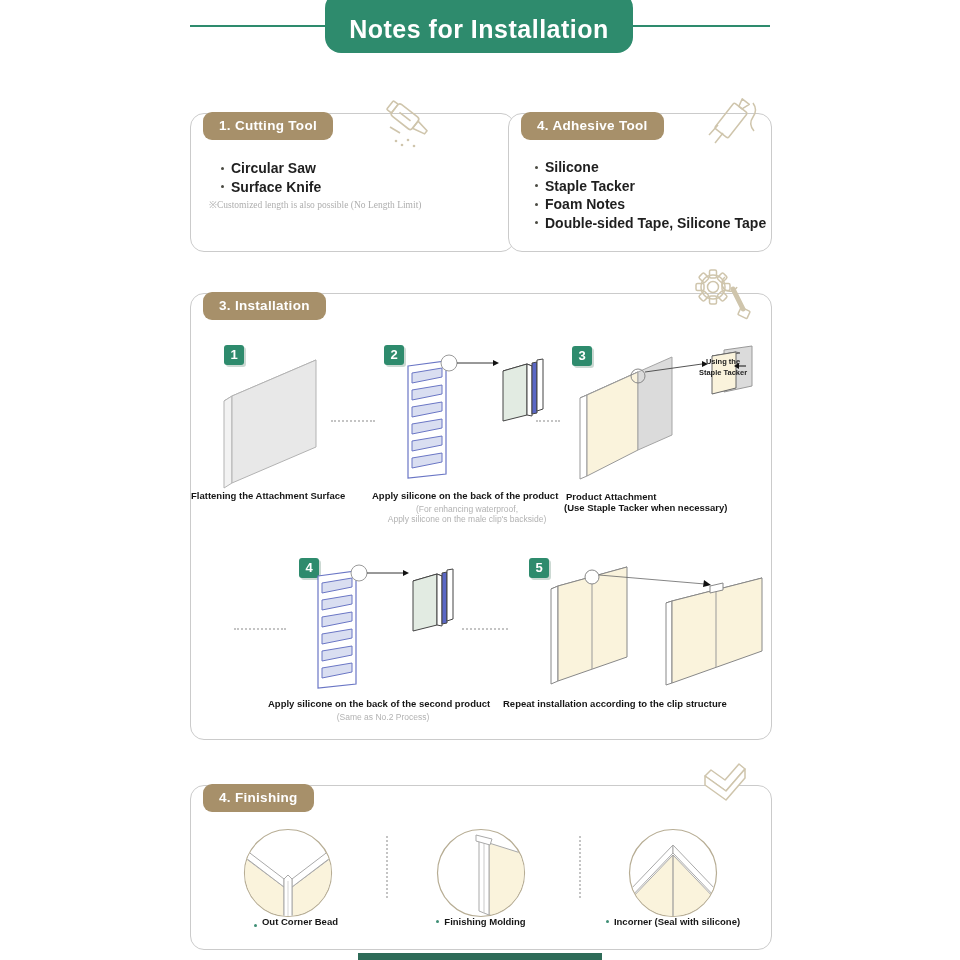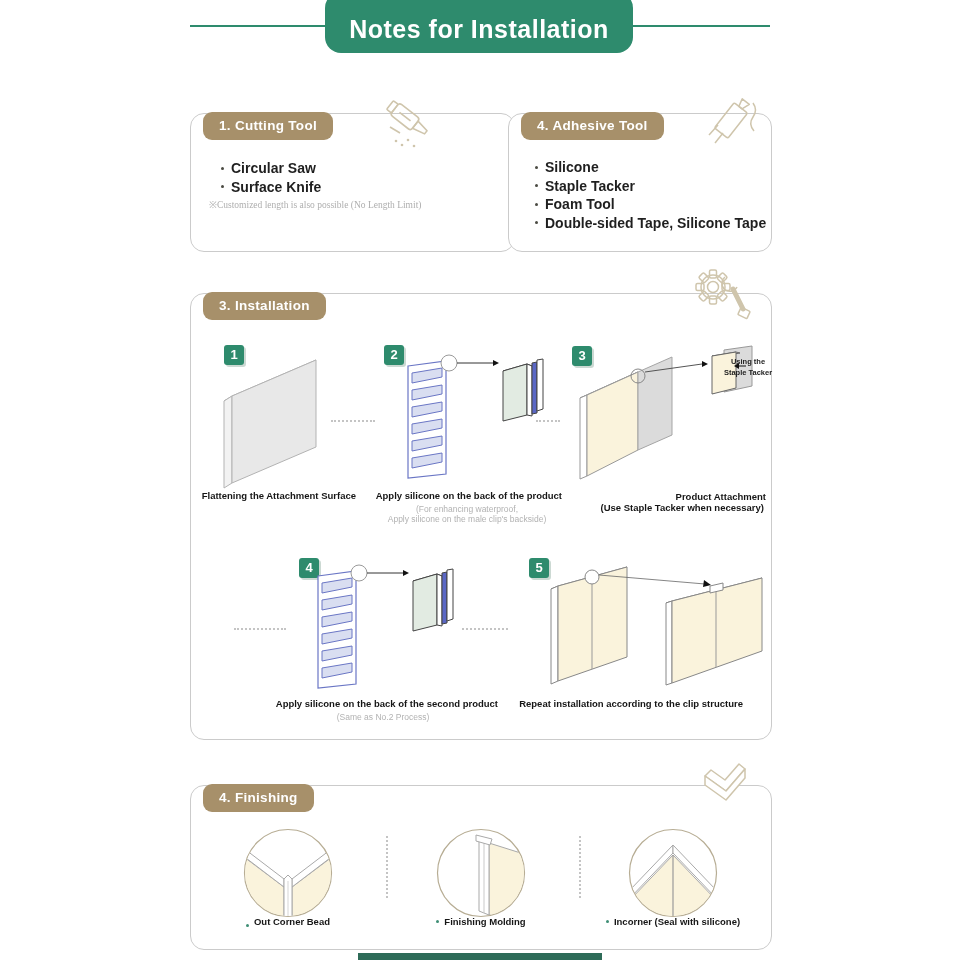--- a/index.html
+++ b/index.html
@@ -27,21 +27,21 @@
   .dot { display:inline-block; width:3px; height:3px; border-radius:50%; background:#4a4a42; margin-right:7px; flex:0 0 auto; }
   .note { position:absolute; font-size:9.5px; color:#aeaeae; white-space:nowrap;font-family:Liberation Serif, serif; }
   .icon { position:absolute; }
   
   .badge-num {
     position:absolute; width:20px; height:20px; background:#2E8B6D; color:#fff;
     font-size:13px; font-weight:bold; text-align:center; line-height:20px;
     border-radius:3px; box-shadow:2px 2px 0 rgba(110,145,130,0.35);
   }
   .ill { position:absolute; }
-  .caption  { position:absolute; font-size:9.5px; font-weight:bold; color:#161616; text-align:right; line-height:11.5px; }
+  .caption  { position:absolute; font-size:9.5px; font-weight:bold; color:#161616; text-align:left; line-height:11.5px; }
   .subcap   { position:absolute; font-size:8.5px; color:#b2b2b2; text-align:center; line-height:10.5px; white-space:nowrap; }
   .anno     { position:absolute; font-size:7.5px; font-weight:bold; color:#222; line-height:11px; text-align:center; }
   .dotline  { position:absolute; border-top:2px dotted #c4c4c4; height:0; }
   .vdotline { position:absolute; border-left:2px dotted #c4c4c4; width:0; }
   
   .fin-cap { position:absolute; display:flex; align-items:center; justify-content:center; font-size:9.5px; font-weight:bold; color:#161616; white-space:nowrap; }
   .fin-dot { width:3px; height:3px; border-radius:50%; background:#3E8E75; margin-right:5px; flex:0 0 auto; }
   .bottom-bar { position:absolute; left:358px; top:953px; width:244px; height:7px; background:#2E6B58; }
 </style>
 </head>
@@ -103,21 +103,21 @@
       <li>
           <span class="dot"></span>
           <span>Silicone</span>
         </li>
       <li>
           <span class="dot"></span>
           <span>Staple Tacker</span>
         </li>
       <li>
           <span class="dot"></span>
-          <span>Foam Tool</span>
+          <span>Foam Notes</span>
         </li>
       <li>
           <span class="dot"></span>
           <span>Double-sided Tape, Silicone Tape</span>
         </li>
     </ul>
   </section>
 
   <section class="box" style="left:190px; top:293px; width:582px; height:447px;">
     <div class="sec-label">3. Installation</div>
@@ -186,21 +186,21 @@
       <line x1="71" y1="30" x2="128" y2="22" stroke="#555" stroke-width="1"></line>
       <polygon points="128,19 134,22 128,25" fill="#111"></polygon>
       <g transform="translate(138,4)">
         <polygon points="12,4 40,0 40,40 12,46" fill="#DBDBDB" stroke="#999" stroke-width="1"></polygon>
         <polygon points="0,10 24,6 28,7 4,11" fill="#fff" stroke="#666" stroke-width="1"></polygon>
         <polygon points="0,10 24,6 24,42 0,48" fill="#FAF3DC" stroke="#666" stroke-width="1"></polygon>
         <line x1="34" y1="20" x2="27" y2="20" stroke="#111" stroke-width="1"></line>
         <polygon points="27,17 22,20 27,23" fill="#111"></polygon>
       </g>
     </svg>
-    <div class="anno" style="left:532px; top:62px; width:50px;">
+    <div class="anno" style="left:507px; top:62px; width:50px;">
       <div>Using the</div>
       <div>Staple Tacker</div>
     </div>
 
     <svg class="ill" style="left:100px; top:269px;" width="175" height="135" viewBox="0 0 175 135">
       <polygon points="27,13 65,8 65,121 27,125" fill="#fff" stroke="#6A76C5" stroke-width="1.2"></polygon>
       <g fill="#d9def1" stroke="#6A76C5" stroke-width="1">
         <polygon points="31,20 61,15 61,24 31,30"></polygon>
         <polygon points="31,37 61,32 61,41 31,47"></polygon>
         <polygon points="31,54 61,49 61,58 31,64"></polygon>
@@ -302,21 +302,21 @@
         <polygon points="46,28 90,74 90,92 2,92 2,74" fill="#FAF3DC" stroke="#a9a9a9" stroke-width="1"></polygon>
         <polygon points="46,18 2,64 2,72 46,26" fill="#fff" stroke="#a9a9a9" stroke-width="1"></polygon>
         <polygon points="46,18 90,64 90,72 46,26" fill="#fff" stroke="#a9a9a9" stroke-width="1"></polygon>
         <line x1="46" y1="28" x2="46" y2="92" stroke="#9a9a9a" stroke-width="1.2"></line>
       </g>
     </svg>
 
     <div class="vdotline" style="left:195px; top:50px; height:62px;"></div>
     <div class="vdotline" style="left:388px; top:50px; height:62px;"></div>
 
-    <div class="fin-cap" style="left:7px;   top:130px; width:180px;align-items:flex-end;">
+    <div class="fin-cap" style="left:15px;   top:130px; width:180px;align-items:flex-end;">
       <span class="fin-dot"></span>
         <span>Out Corner Bead</span>
     </div>
     <div class="fin-cap" style="left:200px; top:130px; width:180px;">
       <span class="fin-dot"></span>
         <span>Finishing Molding</span>
     </div>
     <div class="fin-cap" style="left:392px; top:130px; width:180px;">
       <span class="fin-dot"></span>
         <span>Incorner (Seal with silicone)</span>

